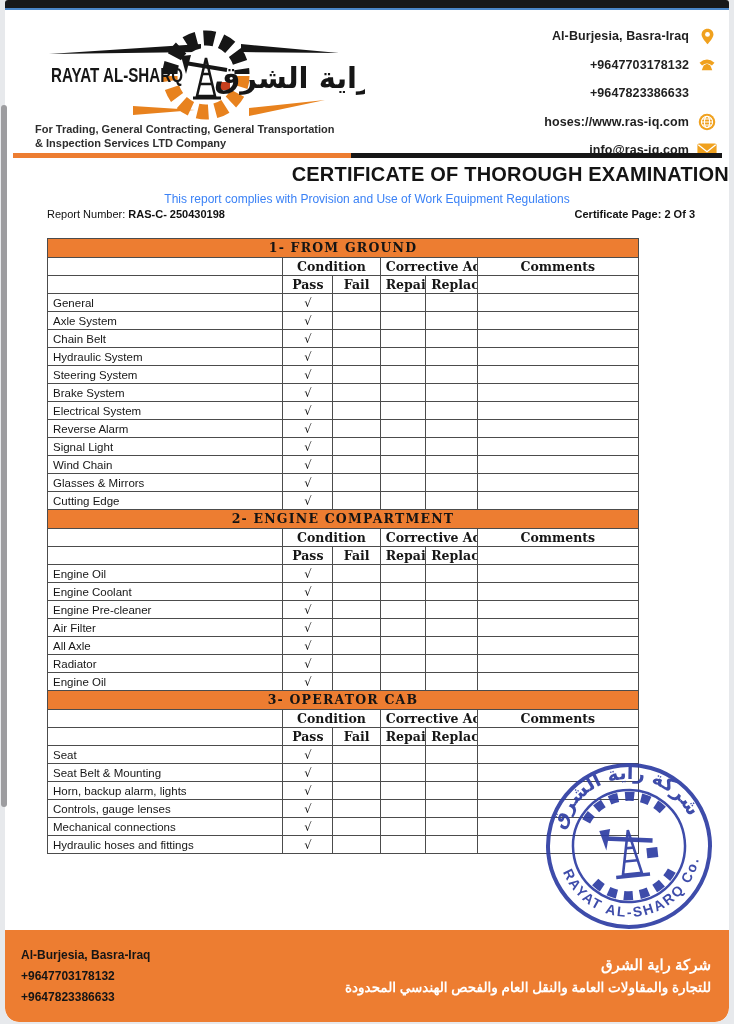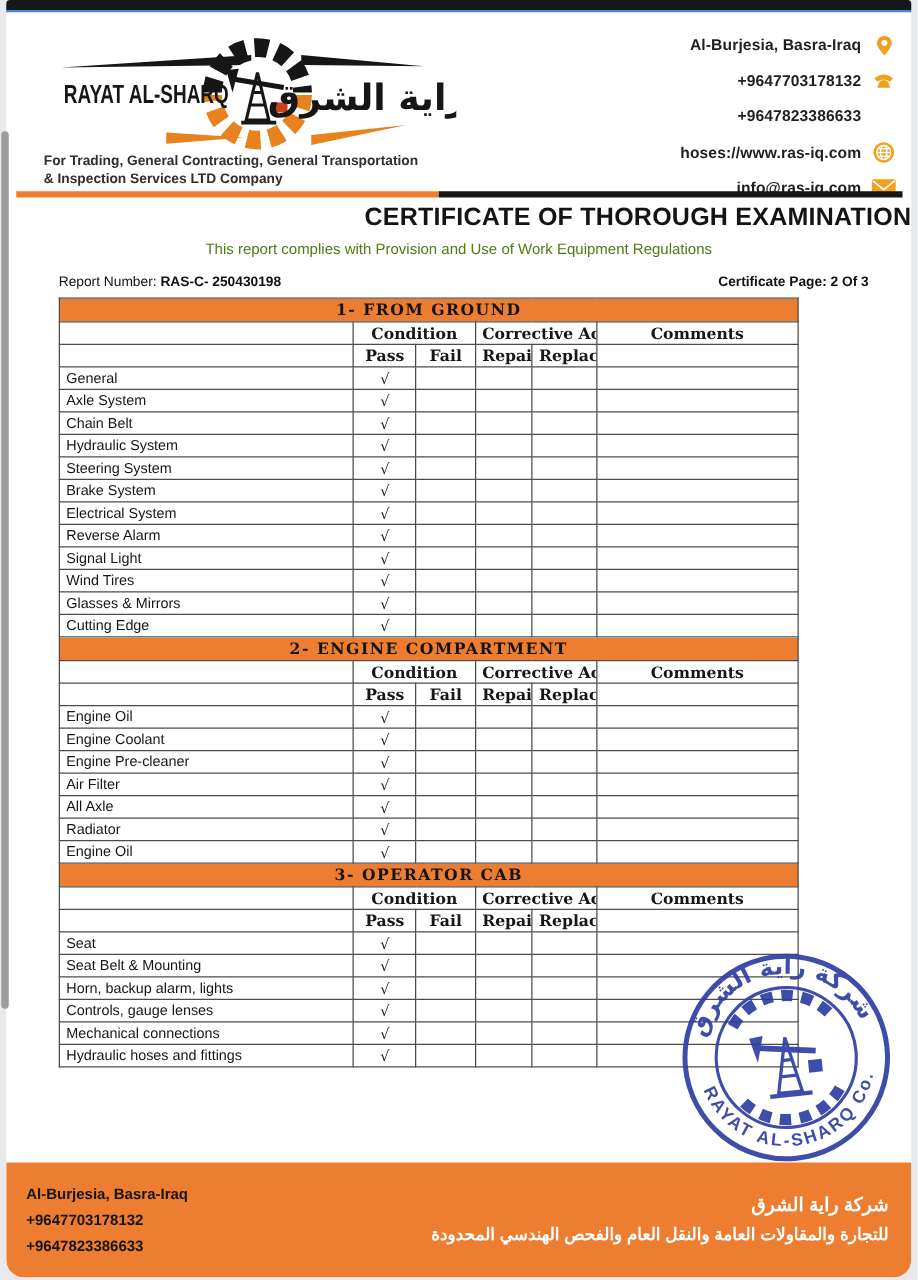--- a/index.html
+++ b/index.html
@@ -25,23 +25,23 @@
   .contact-text{font-size:12.5px;font-weight:600;color:#1f1f1f;letter-spacing:.1px;}
   .contact-ic{width:20px;height:20px;display:flex;align-items:center;justify-content:center;flex:0 0 20px;}
 
   .divider{position:absolute;top:143px;left:8px;width:709px;height:5px;display:flex;}
   .divider .org{background:var(--accent,#ED7D31);width:338px;height:100%;}
   .divider .blk{background:#161616;flex:1;height:100%;}
 
   .doc-title{position:absolute;top:153px;left:0;width:724px;text-align:right;
     font-size:20px;font-weight:bold;color:#141414;letter-spacing:.2px;}
   .doc-subtitle{position:absolute;top:182px;left:0;width:724px;text-align:center;
-    font-size:12px;color:#4d7c0f;}
-
-  .report-line{position:absolute;top:210px;left:42px;width:648px;display:flex;justify-content:space-between;
+    font-size:12px;color:#3b82f6;}
+
+  .report-line{position:absolute;top:198px;left:42px;width:648px;display:flex;justify-content:space-between;
     font-size:11px;color:#111;}
   .report-line .bold{font-weight:bold}
   .report-right{font-weight:bold}
 
   
   .table-wrap{position:absolute;top:228px;left:42px;width:592px;}
   table.insp{border-collapse:collapse;width:100%;table-layout:fixed;}
   table.insp td{border:1px solid #4c4c4c;height:17px;padding:0 5px;line-height:16px;
     font-size:11.5px;color:#161616;white-space:nowrap;overflow:hidden;}
   tr.sec-title td{background:var(--accent,#ED7D31);text-align:center;height:18px;
@@ -261,21 +261,21 @@
           </tr>
           <tr>
             <td class="item">Signal Light</td>
             <td class="mark">√</td>
             <td class="mark"></td>
             <td class="mark"></td>
             <td class="mark"></td>
             <td class="mark"></td>
           </tr>
           <tr>
-            <td class="item">Wind Tires</td>
+            <td class="item">Wind Chain</td>
             <td class="mark">√</td>
             <td class="mark"></td>
             <td class="mark"></td>
             <td class="mark"></td>
             <td class="mark"></td>
           </tr>
           <tr>
             <td class="item">Glasses &amp; Mirrors</td>
             <td class="mark">√</td>
             <td class="mark"></td>

